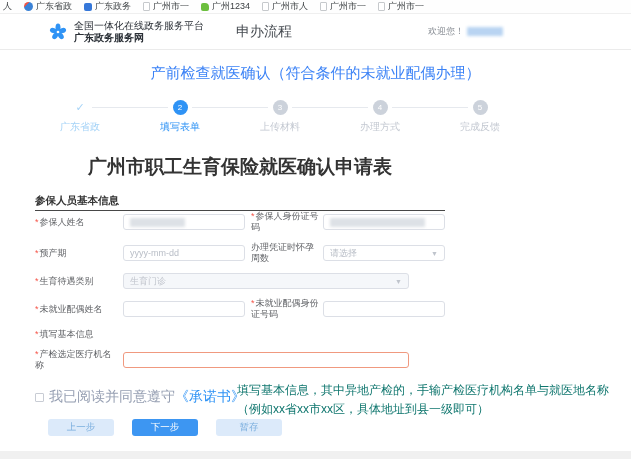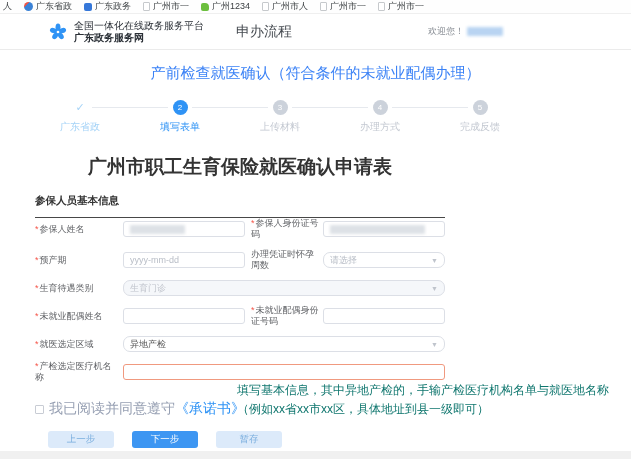--- a/index.html
+++ b/index.html
@@ -49,32 +49,32 @@
     font-size:8px; color:#fff; background:#ccd2db;
   }
   .step-label{ margin-top:5px; font-size:10px; color:#c3c8d1; }
   .step.done .step-circle{ background:transparent; color:#a5d3f7; font-size:11px; }
   .step.done .step-label{ color:#a5d3f7; }
   .step.active .step-circle{ background:#2f93f5; }
   .step.active .step-label{ color:#2f93f5; }
   
   .form-area{ width:410px; }
   .form-title{ margin:20px 0 14px; text-align:center; font-size:19px; font-weight:bold; color:#333; }
-  .section-h{ font-size:10.5px; font-weight:bold; color:#333; padding-bottom:9px; border-bottom:1px solid #474747; }
+  .section-h{ font-size:10.5px; font-weight:bold; color:#333; padding-bottom:2px; border-bottom:1px solid #474747; }
   .frm{ }
   .frow{ display:flex; align-items:center; margin-bottom:9px; }
   .flabel{ width:88px; flex:none; font-size:9px; color:#606266; line-height:11px; padding-right:4px; }
   .flabel2{ width:72px; margin-left:6px; }
   .req{ color:#f5564a; margin-right:1px; }
   .fctl{
     height:16px; border:1px solid #dcdfe6; border-radius:3px; background:#fff;
     font-size:9px; color:#555; display:flex; align-items:center; padding:0 6px;
   }
-  .half{ width:122px; } .full{ width:322px; }
-  .sel{ justify-content:space-between;border-radius:7px; }
+  .half{ width:122px; } .full{ width:286px; }
+  .sel{ justify-content:space-between; }
   .caret{ color:#bfc4cc; font-size:7px; }
   .ph{ color:#b8bdc6; }
   .disabled{ background:#f5f7fa; }
   .disabled .val{ color:#c0c4cc; }
   .error{ border-color:#f0997f; }
   .blur-val{ width:55px; height:9px; background:#dde1e6; filter:blur(1.5px); border-radius:1px; }
   .blur-val.wide{ width:95px; }
   
   .agree-row{ margin-top:17px; display:flex; align-items:center; font-size:14px; color:#97a0b3; }
   .cbx{ width:9px; height:9px; border:1px solid #c8ccd4; border-radius:1px; margin-right:5px; background:#fff; cursor:pointer; flex:none; }
@@ -219,25 +219,21 @@
       </div>
 
       <div class="frow">
         <div class="flabel"><span class="req">*</span><span>未就业配偶姓名</span></div>
         <div class="fctl half"></div>
         <div class="flabel flabel2"><span class="req">*</span><span>未就业配偶身份证号码</span></div>
         <div class="fctl half"></div>
       </div>
 
       <div class="frow">
-        <div class="flabel"><span class="req">*</span><span>就医选定区域</span></div>
-        <div class="fctl full sel">
-            <span class="val">异地产检</span>
-            <span class="caret">▼</span>
-          </div>
+        <div class="flabel"><span class="req">*</span><span>填写基本信息</span></div>
       </div>
 
       <div class="frow">
         <div class="flabel"><span class="req">*</span><span>产检选定医疗机名称</span></div>
         <div class="fctl full error"></div>
       </div>
 
     </div>
 
     <div class="agree-row">

